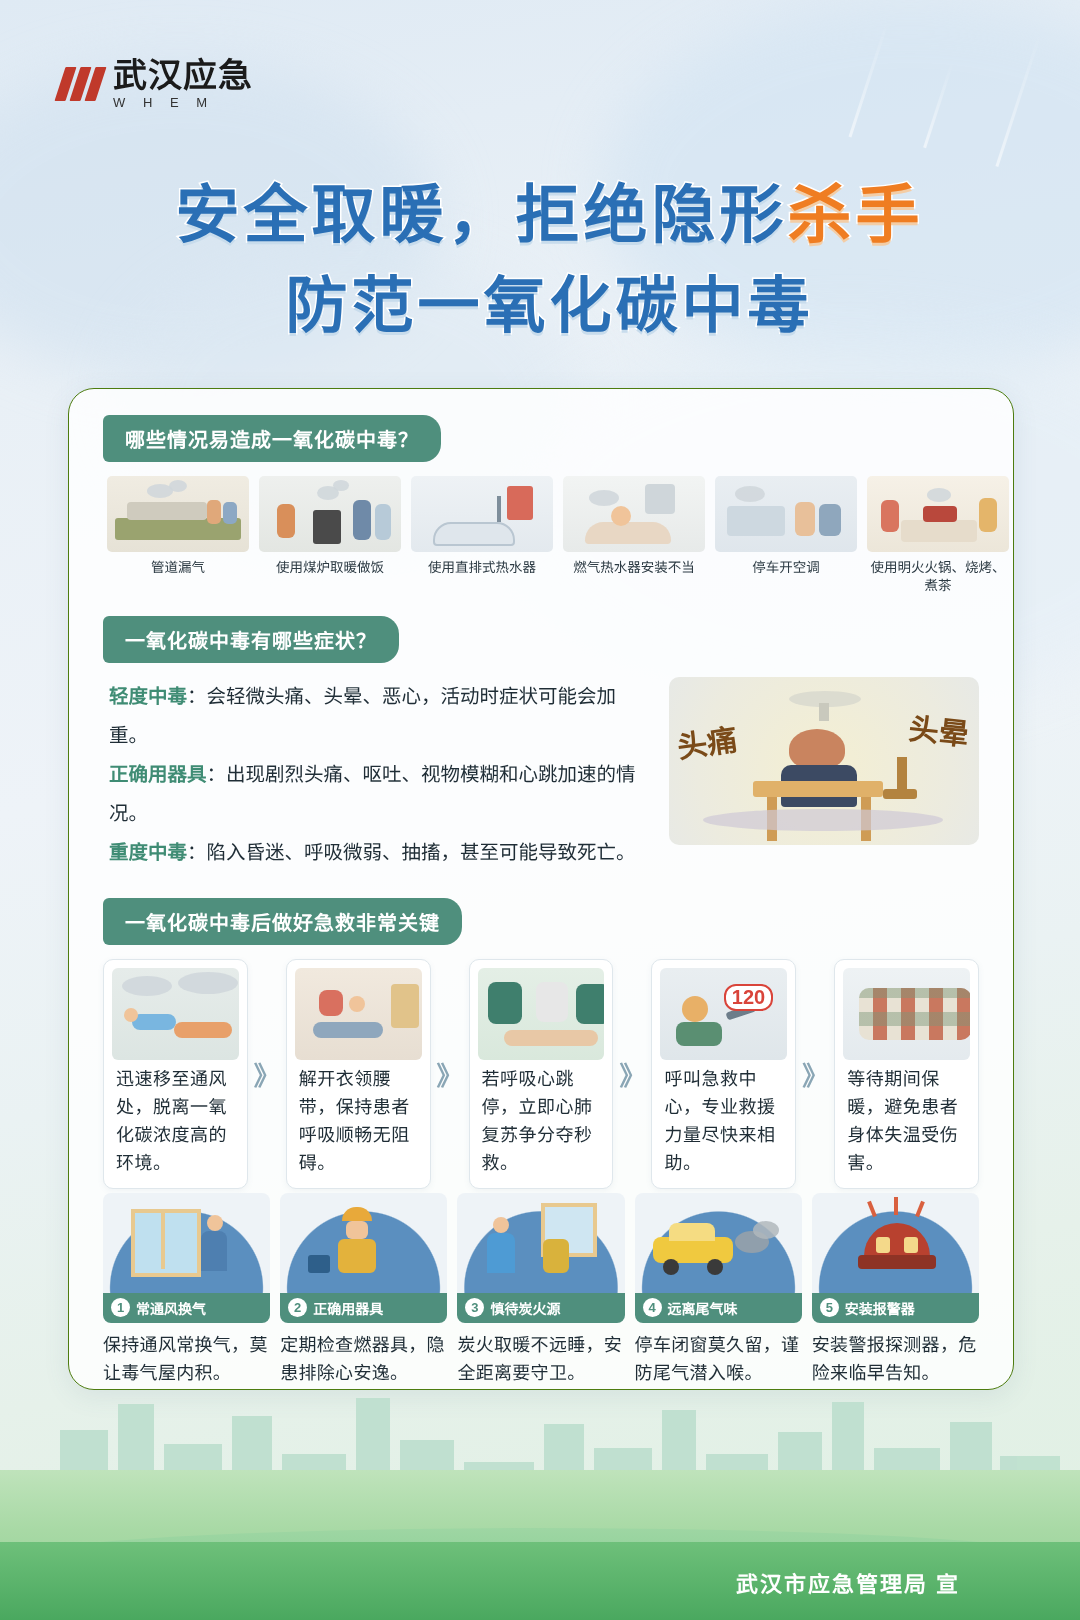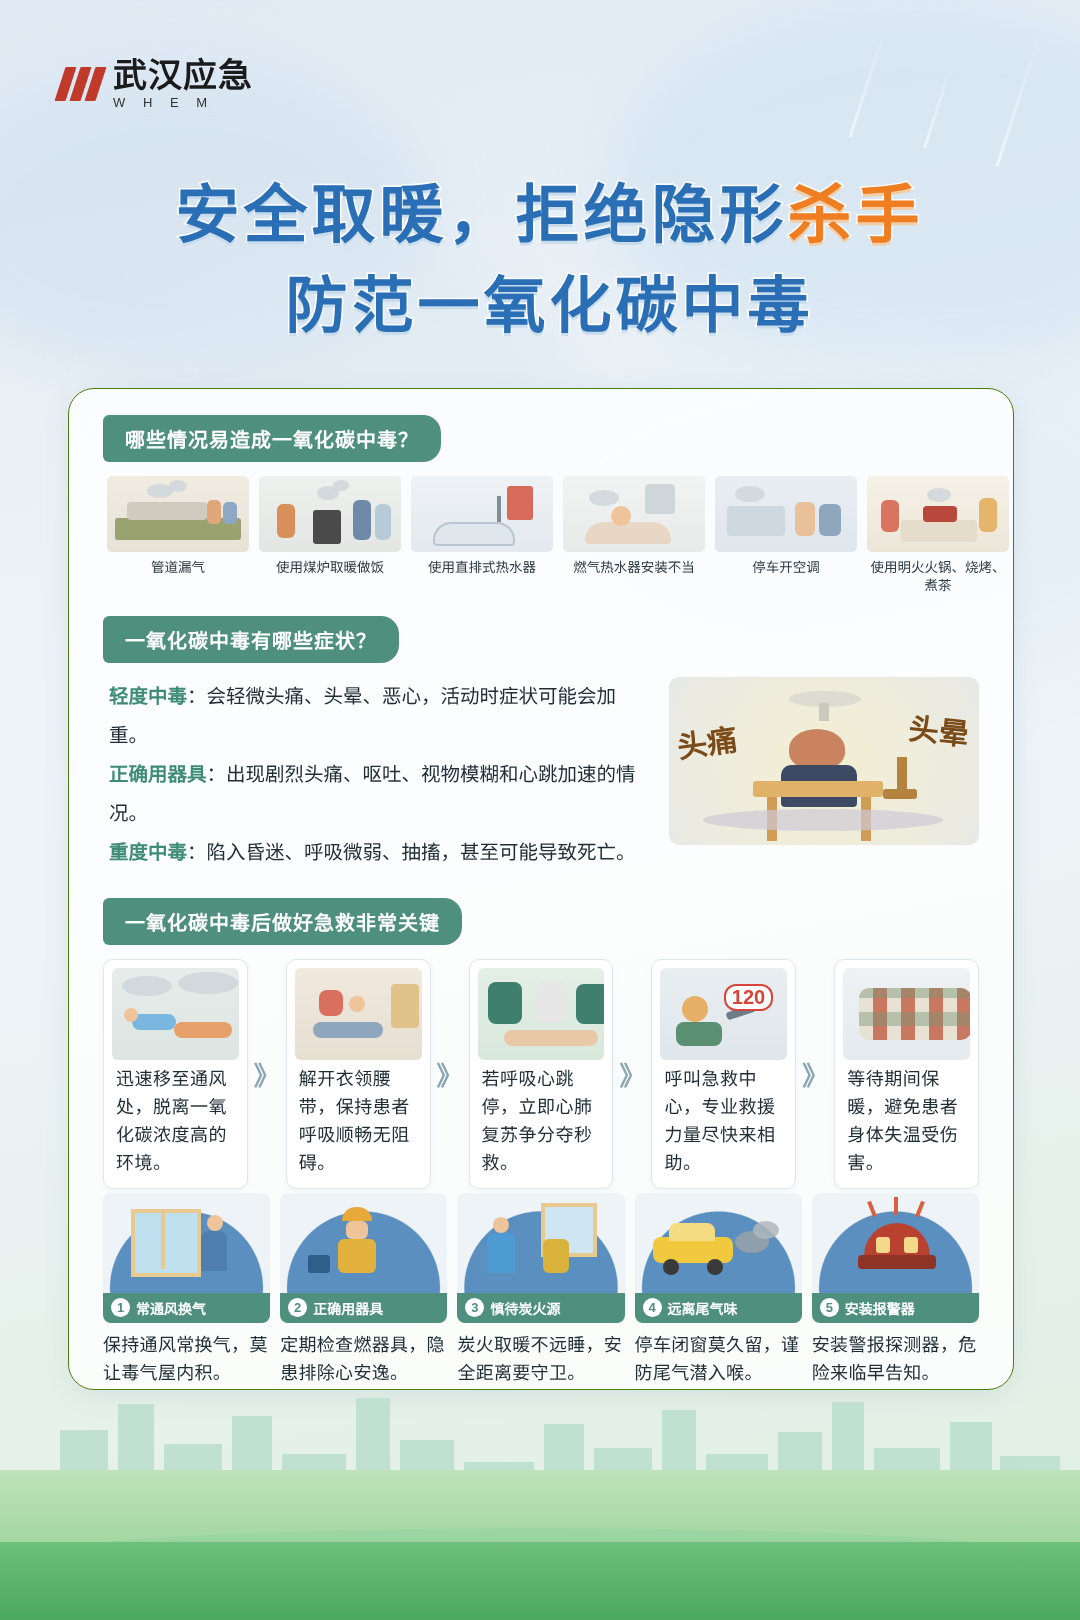--- a/index.html
+++ b/index.html
@@ -433,14 +433,15 @@
           <rect x="832" y="58" width="32" height="122"></rect>
         <rect x="874" y="104" width="66" height="76"></rect>
           <rect x="950" y="78" width="42" height="102"></rect>
         <rect x="1000" y="112" width="60" height="68"></rect>
       </g>
     </svg>
   </div>
   <div class="grass"></div>
   <div class="grass2"></div>
   <div class="footerbar"></div>
+  <div class="footer-text">武汉市应急管理局 宣</div>
 
 </div>
 
 </body></html>

